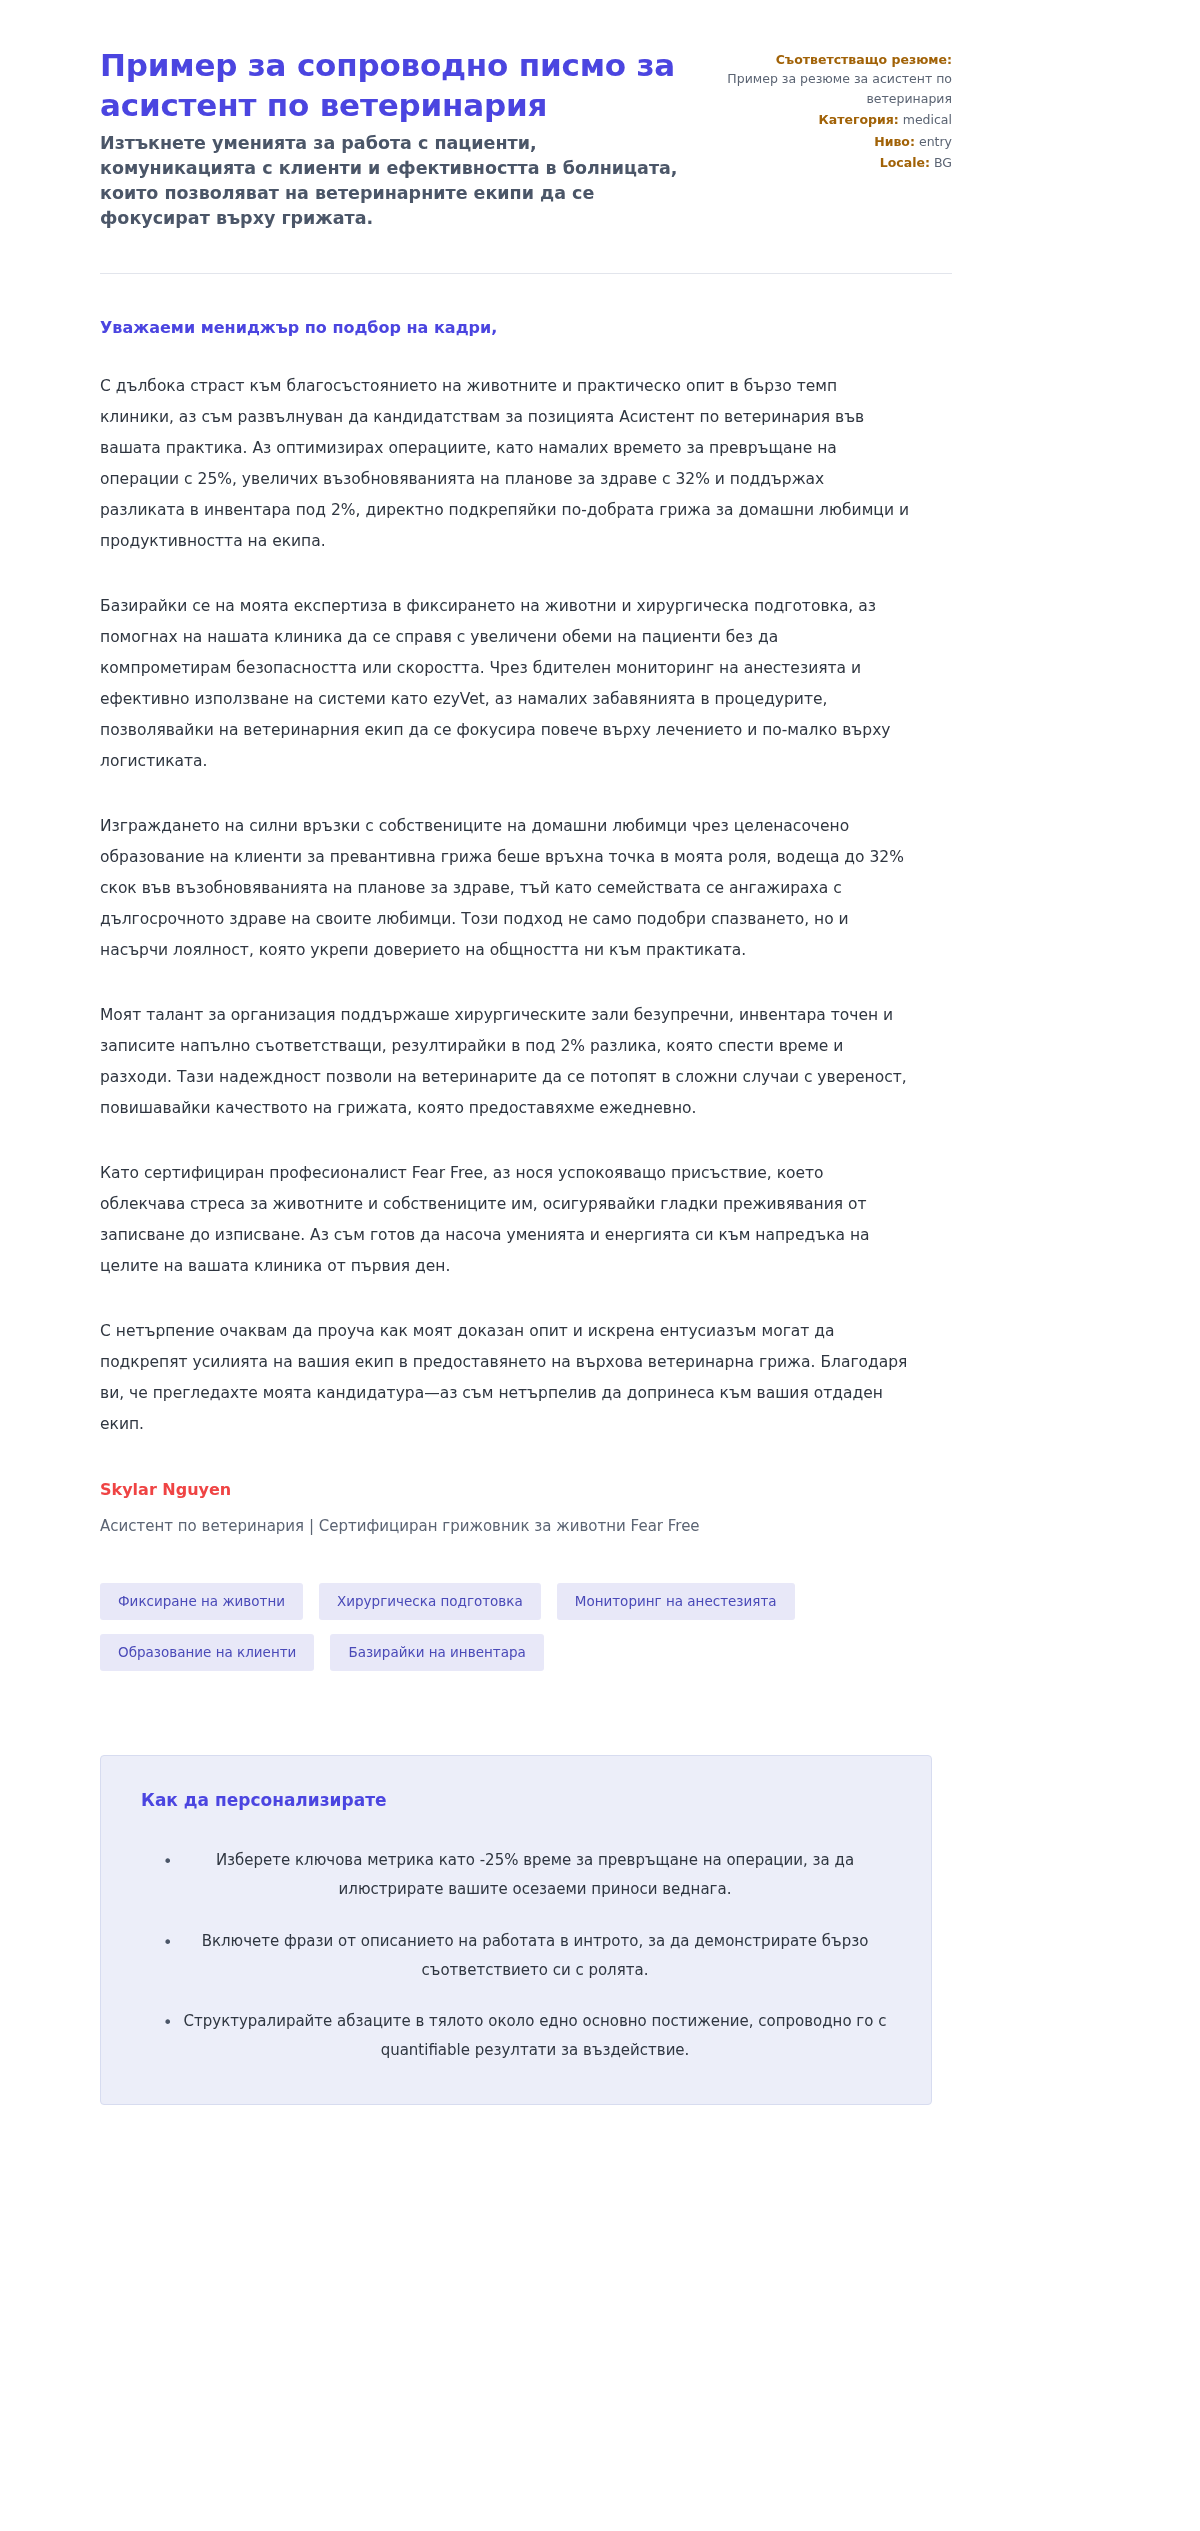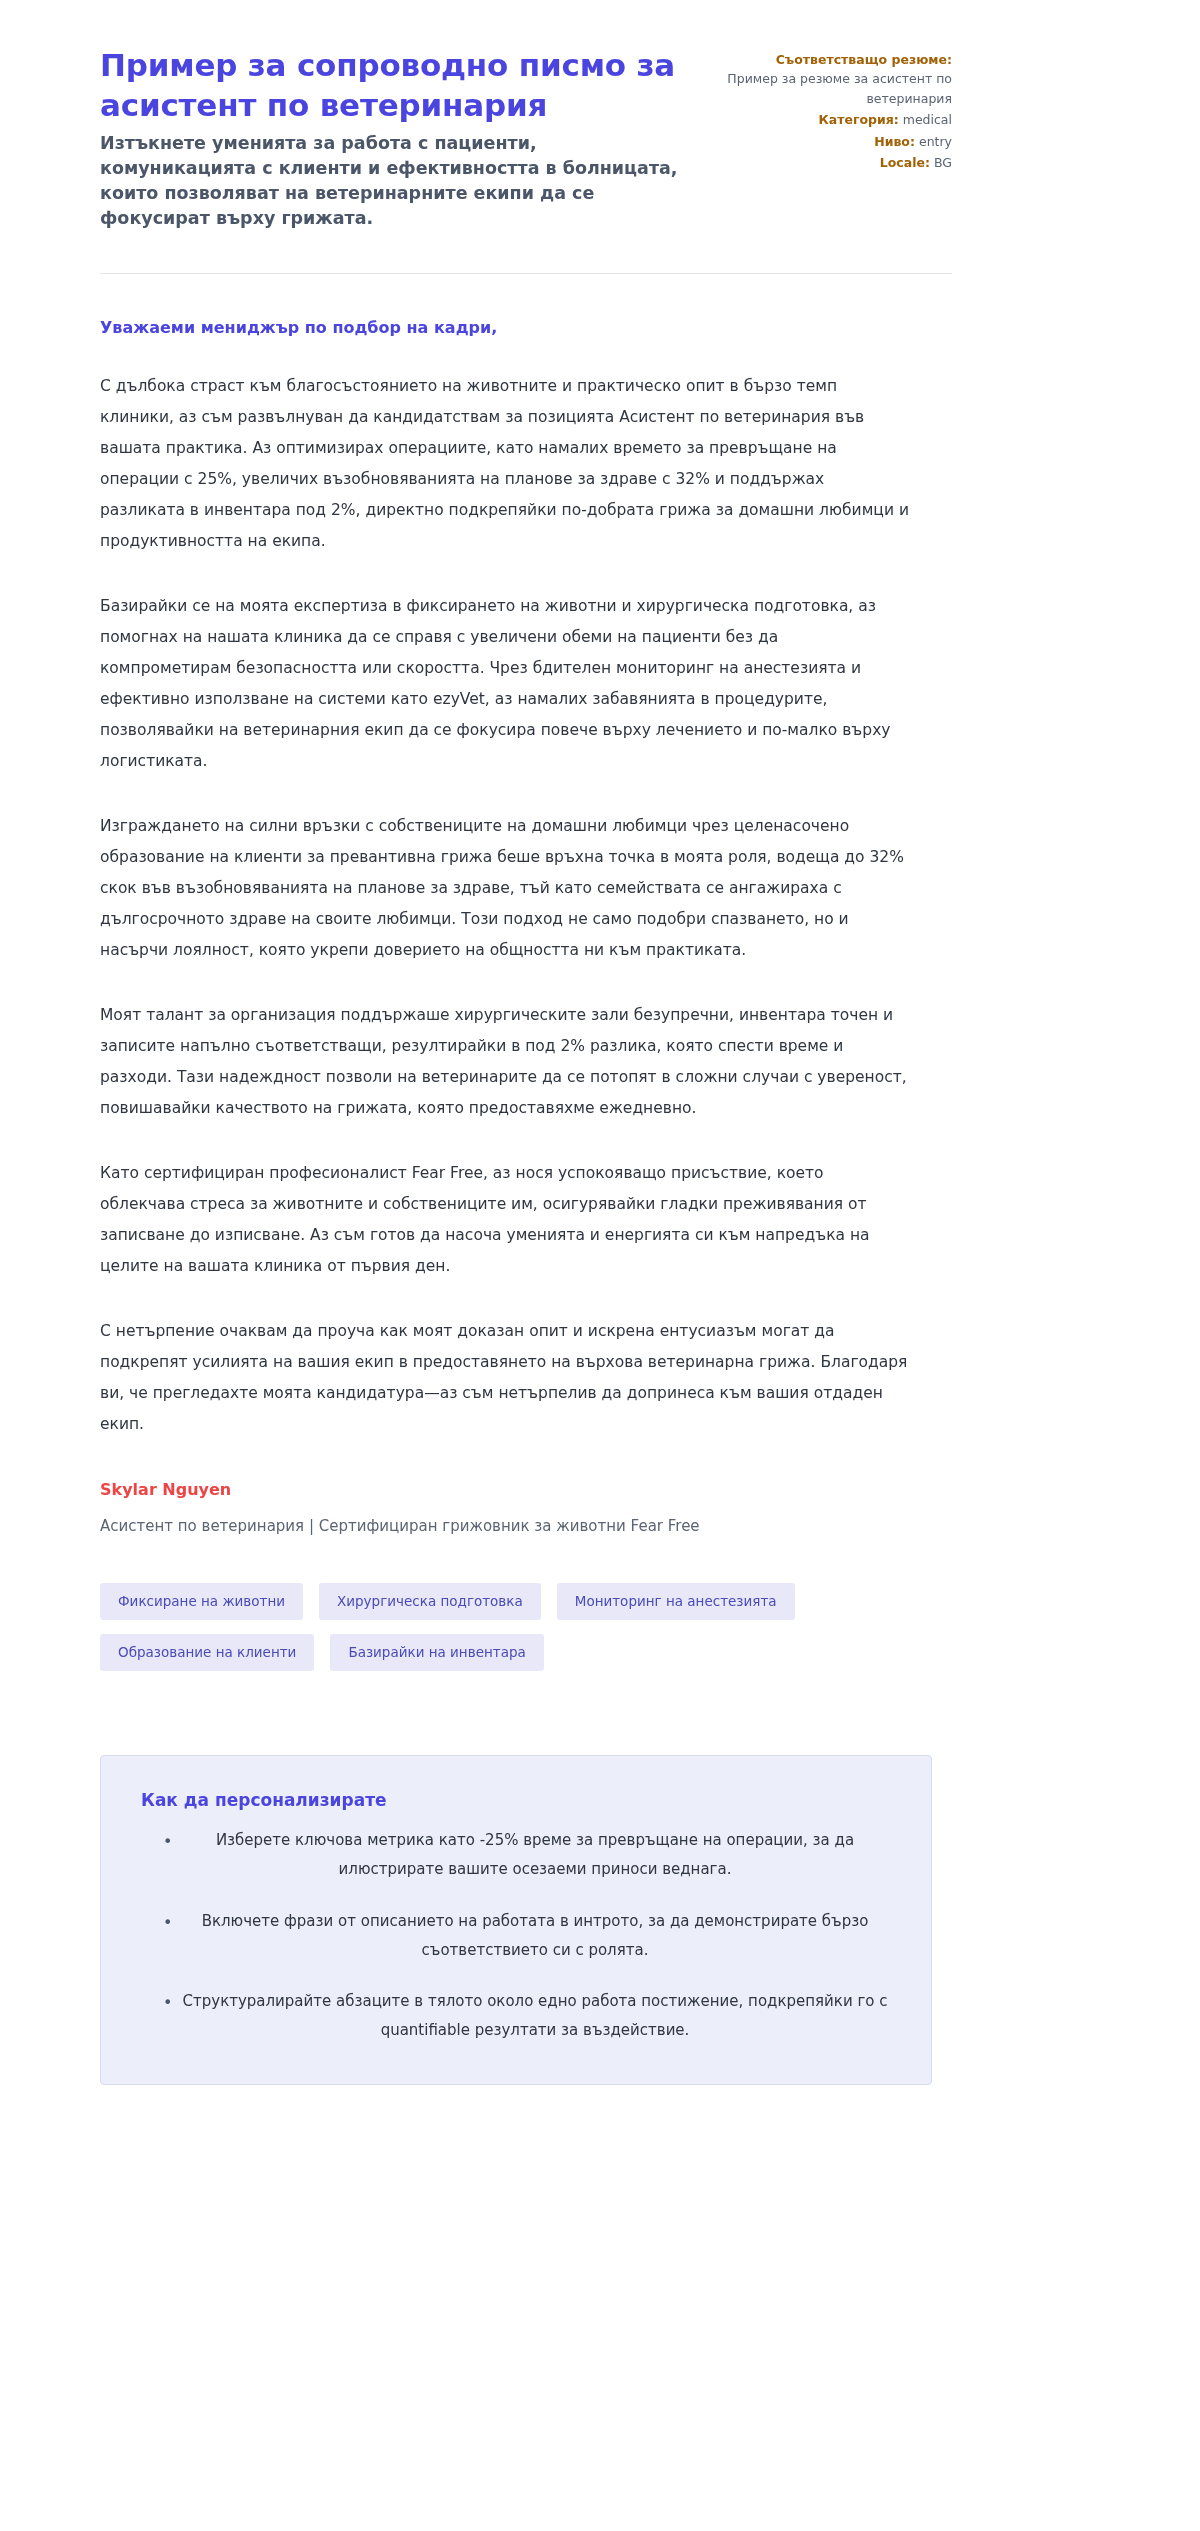--- a/index.html
+++ b/index.html
@@ -132,21 +132,21 @@
   .callout {
     background: #eceef9;
     border: 1px solid #d7dcf0;
     border-radius: 4px;
     padding: 34px 40px 38px 40px;
   }
   .callout-title {
     font-size: 17px;
     font-weight: 700;
     color: #4b45e0;
-    margin: 0 0 16px 0;
+    margin: 0 0 36px 0;
   }
   .callout-list {
     margin: 0;
     padding: 0 0 0 22px;
     list-style: none;
     text-align: center;
   }
   .callout-list li {
     position: relative;
     font-size: 15px;
@@ -219,18 +219,18 @@
     <span class="chip">Образование на клиенти</span>
     <span class="chip">Базирайки на инвентара</span>
   </div>
 
   <div class="callout-wrap">
     <div class="callout">
       <div class="callout-title">Как да персонализирате</div>
       <ul class="callout-list">
         <li>Изберете ключова метрика като -25% време за превръщане на операции, за да илюстрирате вашите осезаеми приноси веднага.</li>
         <li>Включете фрази от описанието на работата в интрото, за да демонстрирате бързо съответствието си с ролята.</li>
-        <li>Структуралирайте абзаците в тялото около едно работа постижение, подкрепяйки го с quantifiable резултати за въздействие.</li>
+        <li>Структуралирайте абзаците в тялото около едно основно постижение, сопроводно го с quantifiable резултати за въздействие.</li>
       </ul>
     </div>
   </div>
 
 </div>
 
 </body></html>

